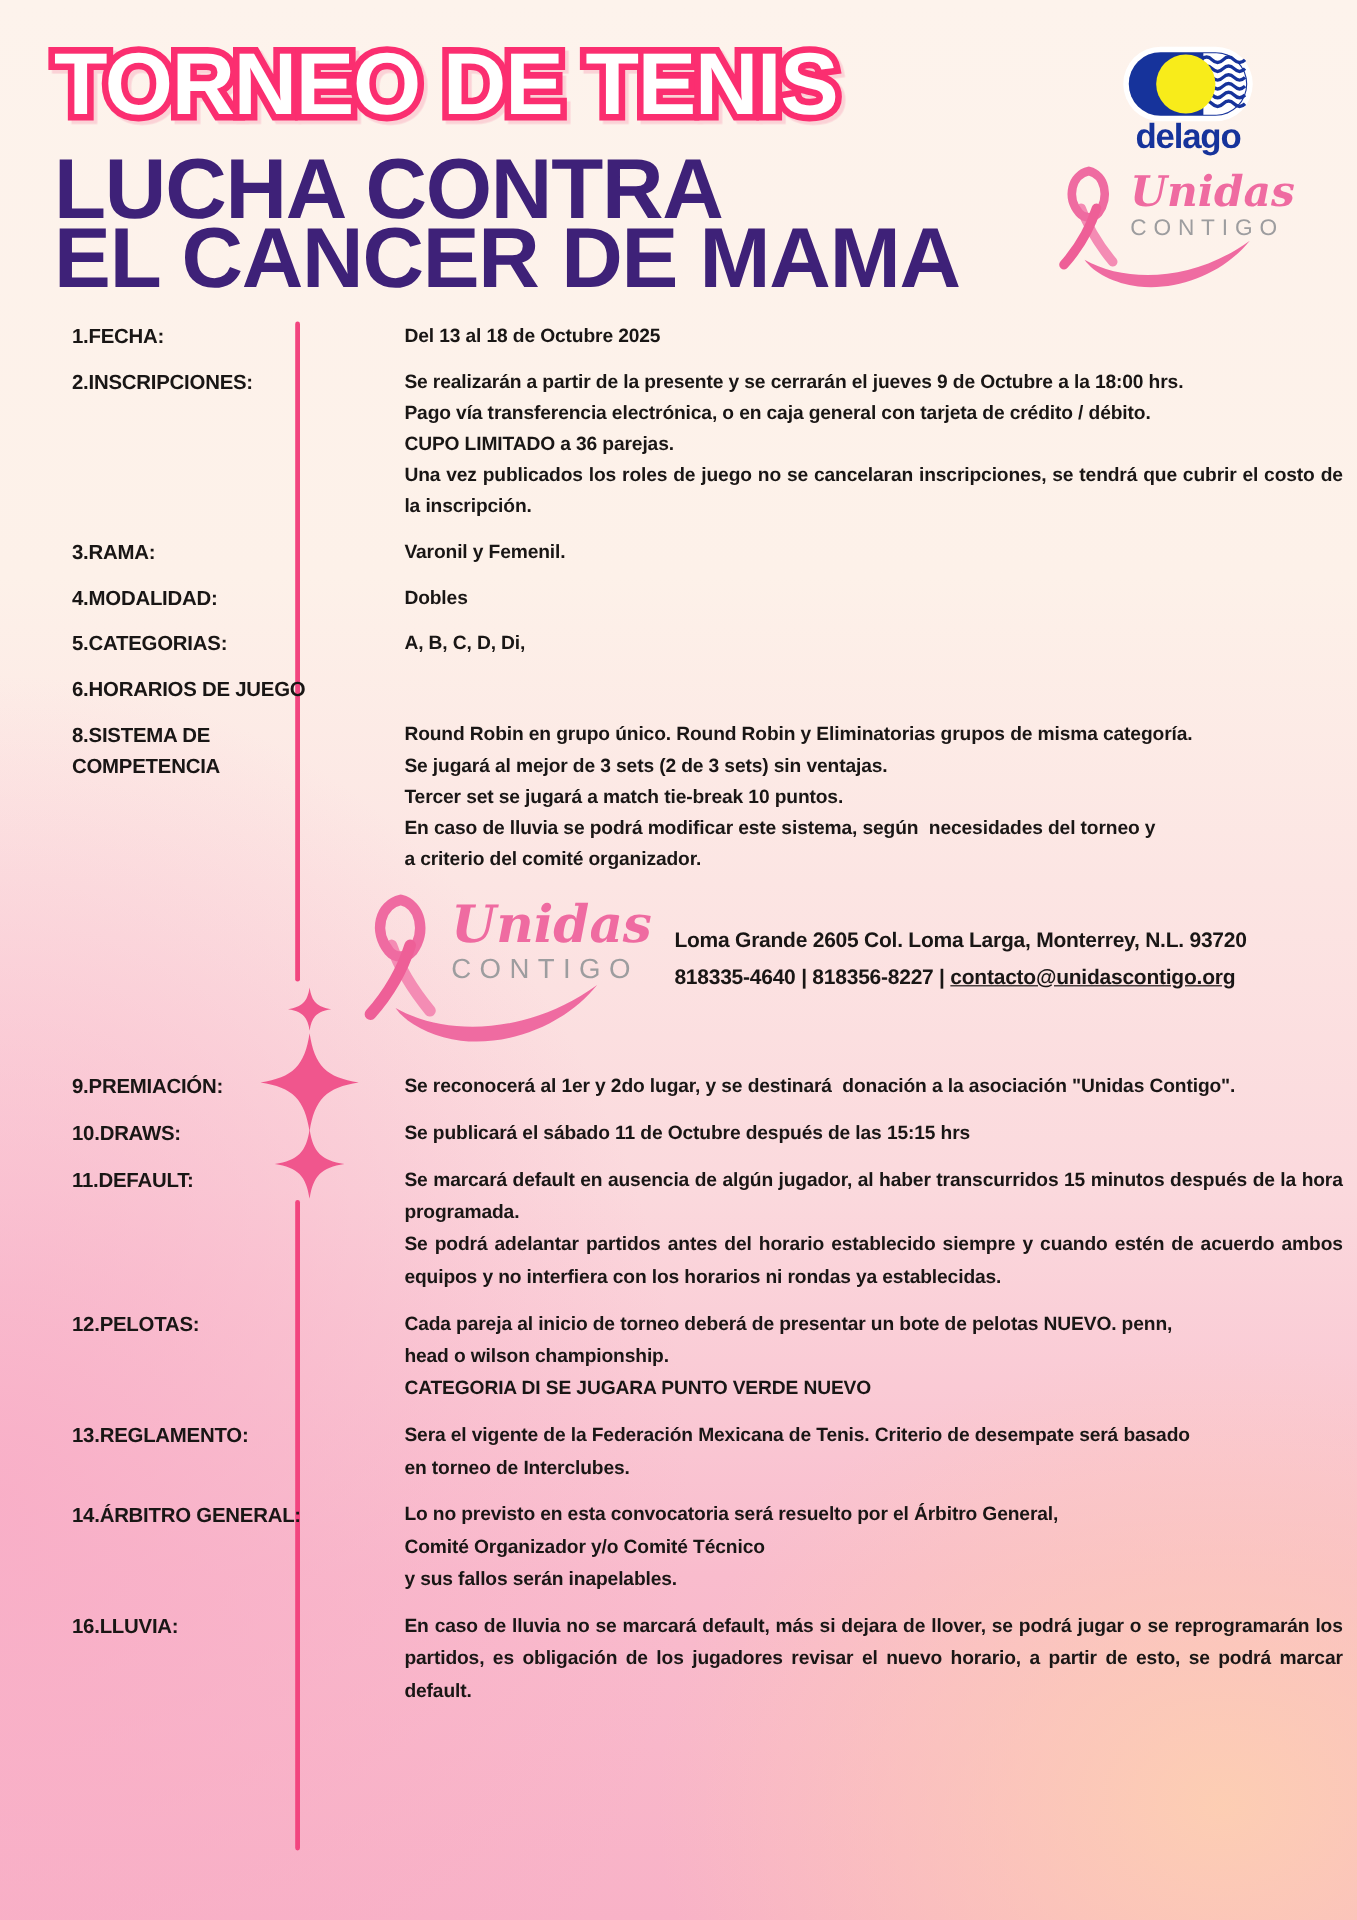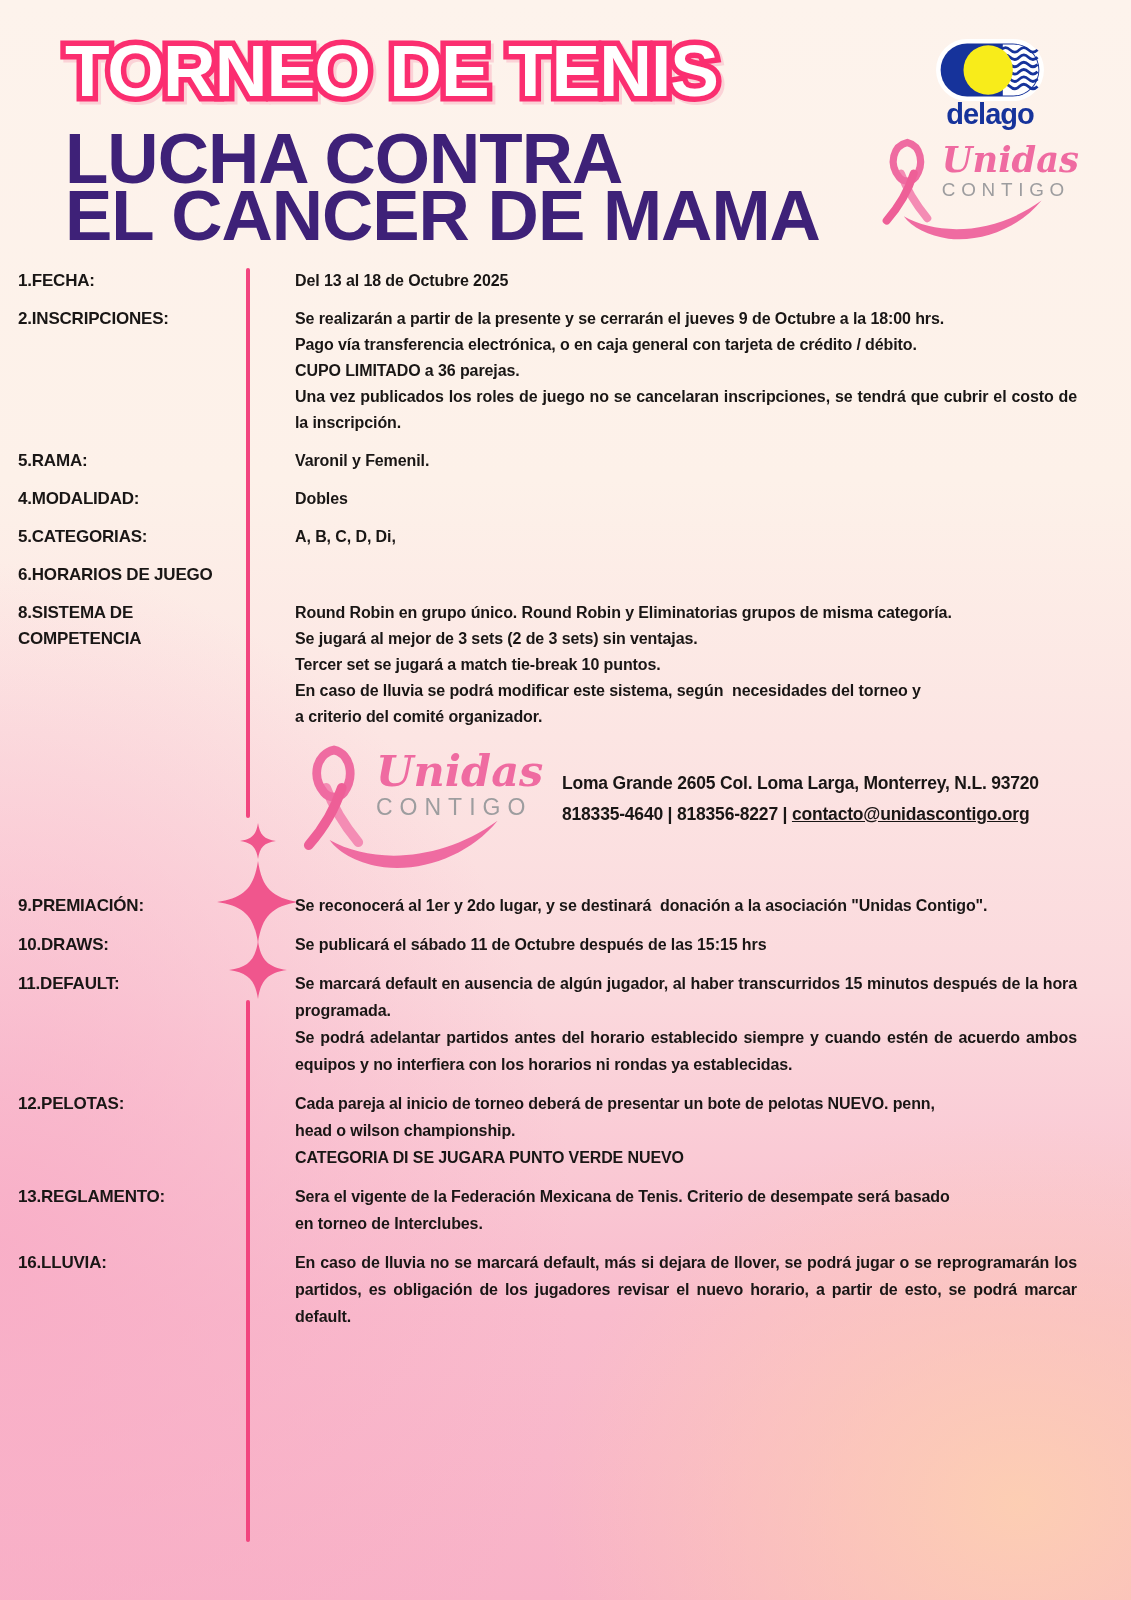--- a/index.html
+++ b/index.html
@@ -4,21 +4,21 @@
 <style>
   html,body{margin:0;padding:0;}
   body{font-family:"Liberation Sans","DejaVu Sans",sans-serif;}
   .page{position:relative;width:1131px;height:1600px;overflow:hidden;
     background:
       radial-gradient(760px 620px at 90% 94%, rgba(253,207,178,.95) 0%, rgba(253,207,178,0) 62%),
       radial-gradient(820px 980px at 0% 78%, rgba(248,172,198,.85) 0%, rgba(248,172,198,0) 70%),
       linear-gradient(180deg, #fdf3ec 0%, #fdf1e9 30%, #fbd9dd 62%, #f9bccd 82%, #f8b2c7 100%);
   }
   
-  .hdr{position:absolute;left:65px;top:30px;}
+  .hdr{position:absolute;left:45px;top:30px;}
   .t1{position:relative;font-size:73px;font-weight:bold;letter-spacing:-1px;line-height:82px;
       color:#fff;white-space:nowrap;filter:drop-shadow(3px 3px 0 rgba(244,94,143,.22));}
   .t1::before{content:attr(data-text);position:absolute;left:0;top:0;z-index:-1;
       color:var(--title-pink);-webkit-text-stroke:11px var(--title-pink);}
   .t2{color:var(--purple);font-size:71px;font-weight:bold;line-height:57px;letter-spacing:-1px;white-space:nowrap;}
   .t2.first{margin-top:18px;}
   
   .delago{position:absolute;right:76px;top:38px;width:130px;text-align:center;}
   .delago svg{display:block;margin:0 auto;width:112px;height:64px;}
   .delago-word{position:relative;margin-top:-4px;font-size:29px;font-weight:bold;letter-spacing:-1px;
@@ -36,21 +36,21 @@
   .unidas.small{position:absolute;right:58px;top:136px;transform:scale(.82);transform-origin:top right;}
   
   .vline{position:absolute;left:246px;width:4px;border-radius:3px;background:var(--divider);}
   .vline.seg1{top:268px;height:550px;}
   .vline.seg2{top:1000px;height:542px;}
   .sparkle{position:absolute;}
   
   main{position:absolute;left:0;top:268px;width:1131px;}
   .row{display:flex;margin-bottom:12px;}
   .sec-label{flex:none;width:295px;box-sizing:border-box;padding-left:18px;
-      font-size:17px;font-weight:bold;color:var(--text);line-height:26px;white-space:pre-wrap;letter-spacing:-.2px;}
+      font-size:17px;font-weight:bold;color:var(--text);line-height:26px;white-space:pre-wrap;letter-spacing:-.2px;margin-left:42px;}
   .sec-content{flex:none;width:782px;}
   .para{font-size:16px;font-weight:bold;color:var(--text);line-height:26px;
       white-space:pre-wrap;letter-spacing:-.1px;}
   .para.justify{white-space:normal;text-align:justify;}
   #rows1 .row:nth-child(8) .sec-label{padding-top:24px;}
   #rows2 .para{line-height:27px;}
   #rows2 .sec-label{line-height:27px;}
   
   .band{display:flex;align-items:flex-start;padding-left:300px;margin:4px 0 16px;height:134px;}
   .contact{margin-left:26px;padding-top:26px;}
@@ -124,21 +124,21 @@
         <div class="row">
           <div class="sec-label">2.INSCRIPCIONES:</div>
           <div class="sec-content">
             <div class="para">Se realizarán a partir de la presente y se cerrarán el jueves 9 de Octubre a la 18:00 hrs.
 Pago vía transferencia electrónica, o en caja general con tarjeta de crédito / débito.
 CUPO LIMITADO a 36 parejas.</div>
             <div class="para justify">Una vez publicados los roles de juego no se cancelaran inscripciones, se tendrá que cubrir el costo de la inscripción.</div>
           </div>
         </div>
         <div class="row">
-          <div class="sec-label">5.RAMA:</div>
+          <div class="sec-label">3.RAMA:</div>
           <div class="sec-content">
             <div class="para">Varonil y Femenil.</div>
           </div>
         </div>
         <div class="row">
           <div class="sec-label">4.MODALIDAD:</div>
           <div class="sec-content">
             <div class="para">Dobles</div>
           </div>
         </div>
@@ -214,20 +214,28 @@
           </div>
         </div>
         <div class="row">
           <div class="sec-label">13.REGLAMENTO:</div>
           <div class="sec-content">
             <div class="para">Sera el vigente de la Federación Mexicana de Tenis. Criterio de desempate será basado
 en torneo de Interclubes.</div>
           </div>
         </div>
         <div class="row">
+          <div class="sec-label">14.ÁRBITRO GENERAL:</div>
+          <div class="sec-content">
+            <div class="para">Lo no previsto en esta convocatoria será resuelto por el Árbitro General,
+Comité Organizador y/o Comité Técnico
+y sus fallos serán inapelables.</div>
+          </div>
+        </div>
+        <div class="row">
           <div class="sec-label">16.LLUVIA:</div>
           <div class="sec-content">
             <div class="para justify">En caso de lluvia no se marcará default, más si dejara de llover, se podrá jugar o se reprogramarán los partidos, es obligación de los jugadores revisar el nuevo horario, a partir de esto, se podrá marcar default.</div>
           </div>
         </div>
       </div>
   </main>
 
 </div>
 

